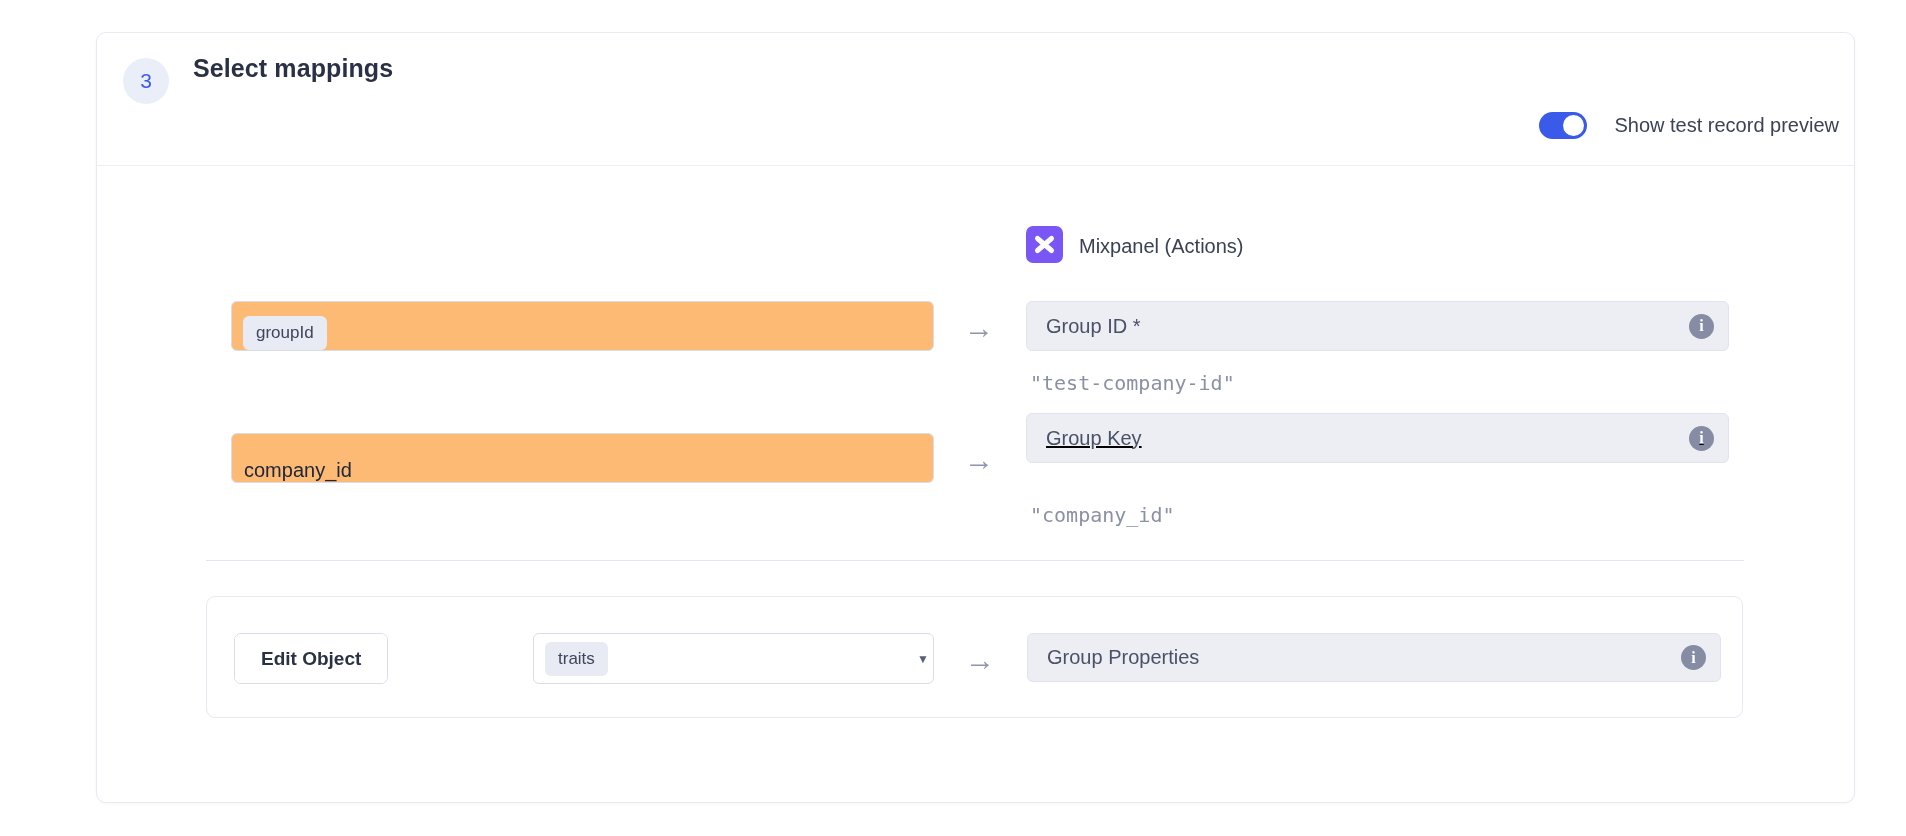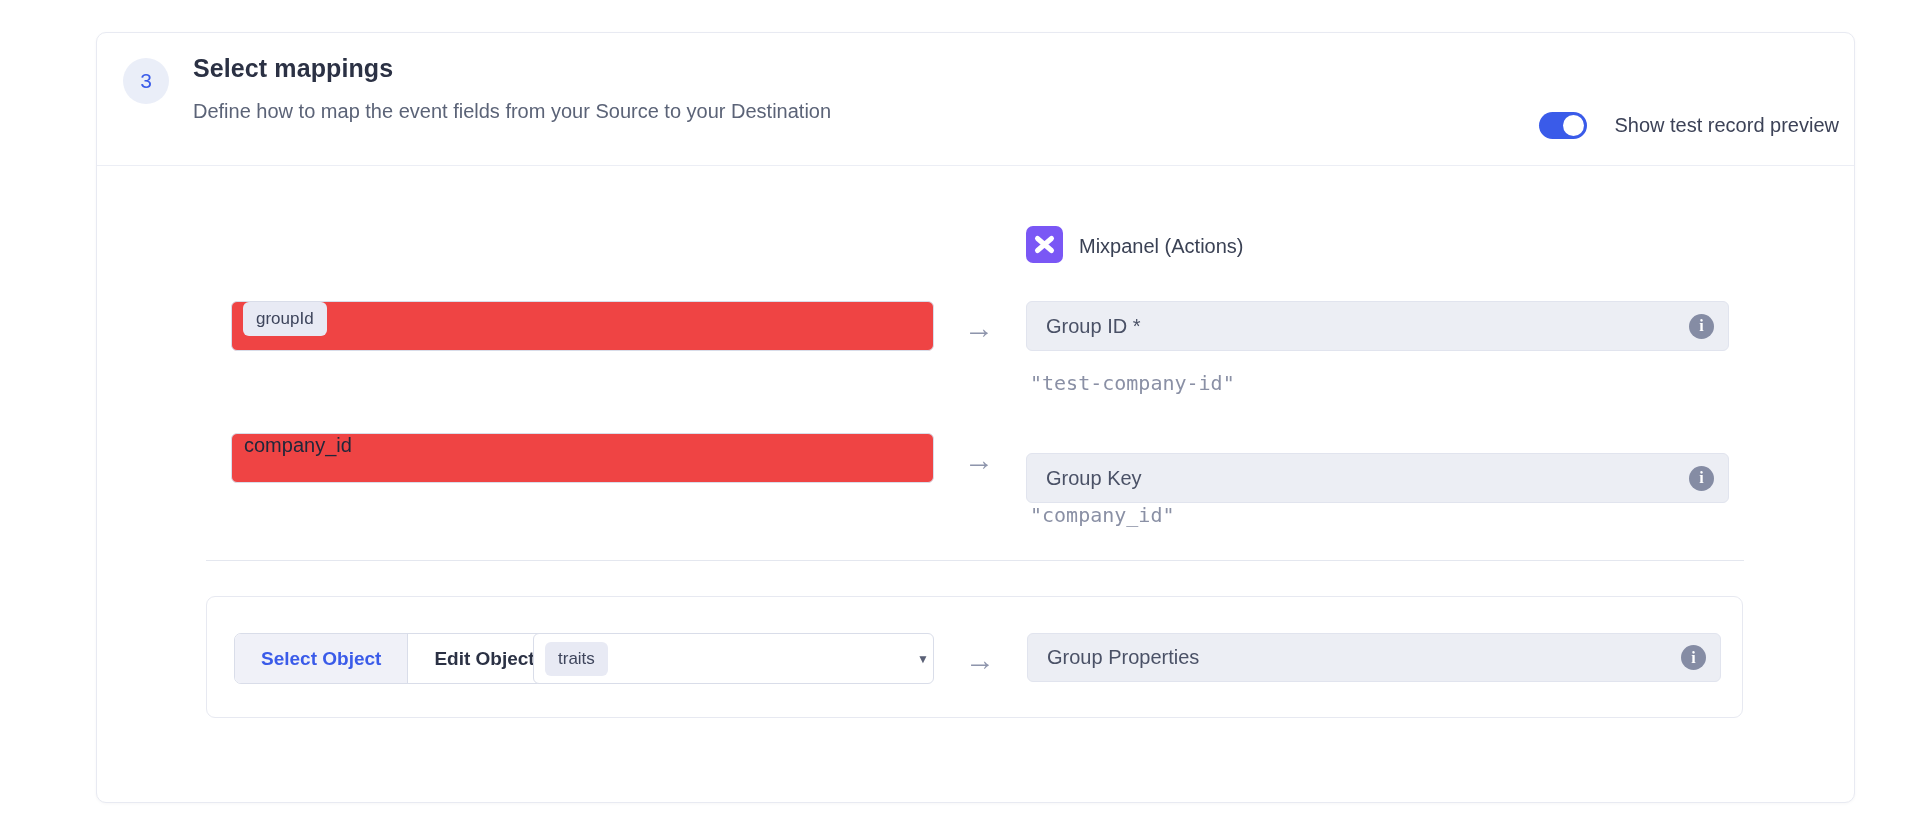--- a/index.html
+++ b/index.html
@@ -28,22 +28,22 @@
 
   
   .col-head { position:absolute; display:flex; align-items:center; gap:16px; }
   .col-head.source { left:109px; top:194px; }
   .col-head.dest   { left:929px; top:193px; }
   .col-head-label { font-size:20px; color:#3A4154; }
 
   
   .src-input {
     position:absolute; left:134px; width:703px; height:50px;
-    background:#ef4444; border:1px solid #D9DDE9; border-radius:6px;
-    display:flex; align-items:flex-start;
+    background:#fdba74; border:1px solid #D9DDE9; border-radius:6px;
+    display:flex; align-items:flex-end;
   }
   .src-input.r1 { top:268px; padding-left:11px; }
   .src-input.r2 { top:400px; padding-left:12px; }
   .chip {
     background:#E8EAF4; border-radius:6px; padding:7px 13px;
     font-size:17px; color:#3E455C;
   }
   .typed-text { font-size:20px; color:#20273A; }
 
   .map-arrow {
@@ -53,21 +53,21 @@
   .map-arrow.r1 { left:856px; top:280px; }
   .map-arrow.r2 { left:856px; top:412px; }
 
   .dest-field {
     position:absolute; height:50px;
     background:#ECEEF4; border:1px solid #E1E4EE; border-radius:6px;
     display:flex; align-items:center; justify-content:space-between;
     padding:0 14px 0 19px;
   }
   .dest-field.r1 { left:929px; top:268px; width:703px;justify-content:space-between; }
-  .dest-field.r2 { left:929px; top:420px; width:703px; }
+  .dest-field.r2 { left:929px; top:380px; width:703px;text-decoration:underline; }
   .dest-label { font-size:20px; color:#4A5166; }
   .info-icon {
     width:25px; height:25px; border-radius:50%; background:#858CA4; flex:0 0 auto;
     color:#ffffff; font-family:"Liberation Serif", serif; font-weight:bold; font-size:16px;
     display:flex; align-items:center; justify-content:center;
   }
   .preview {
     position:absolute; left:933px; font-family:"DejaVu Sans Mono", monospace;
     font-size:20px; color:#8A90A5;
   }
@@ -105,21 +105,20 @@
 <body>
 
 <div class="stage">
   <div class="card">
 
     <div class="card-header">
       <div class="step-circle">
         <span>3</span>
       </div>
       <div class="card-title">Select mappings</div>
-      <div class="card-subtitle">Define how to map the event fields from your Source to your Destination</div>
       <div class="toggle-row">
         <div class="toggle">
           <div class="toggle-knob"></div>
         </div>
         <div class="toggle-label">Show test record preview</div>
       </div>
     </div>
 
 
     <div class="col-head dest">
@@ -149,21 +148,20 @@
     <div class="dest-field r2">
       <span class="dest-label">Group Key</span>
       <span class="info-icon">i</span>
     </div>
     <div class="preview r2">"company_id"</div>
 
     <div class="divider"></div>
 
     <div class="object-box">
       <div class="btn-group">
-        <div class="seg-btn active">Select Object</div>
         <div class="seg-btn idle">Edit Object</div>
       </div>
       <div class="dropdown">
         <span class="chip">traits</span>
         <span class="caret">▼</span>
       </div>
       <div class="map-arrow r3">→</div>
       <div class="dest-field obj">
         <span class="dest-label">Group Properties</span>
         <span class="info-icon">i</span>

